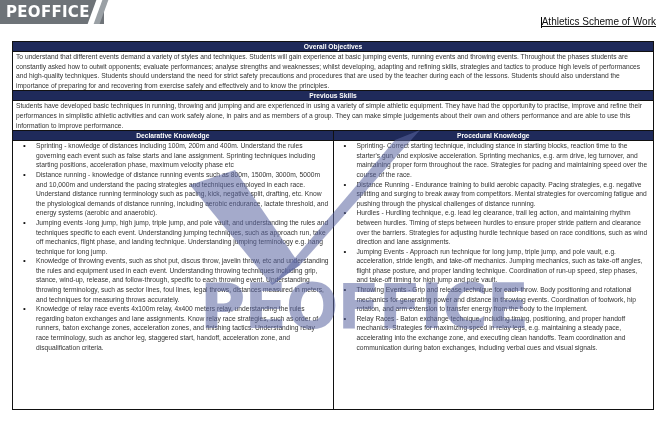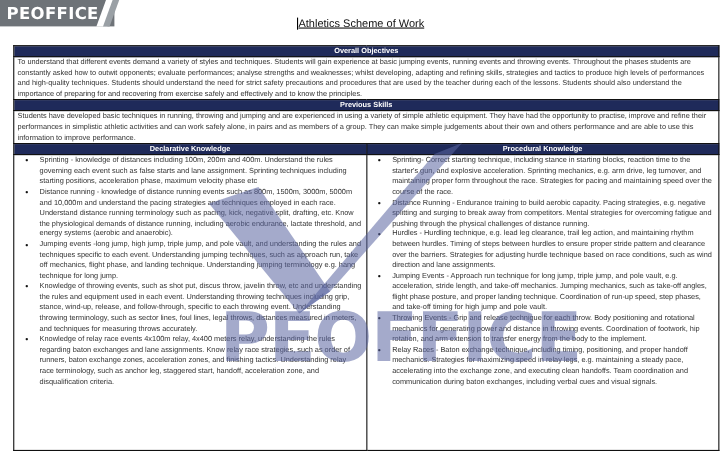--- a/index.html
+++ b/index.html
@@ -3,21 +3,21 @@
 <meta charset="utf-8">
 <style>
   html, body { margin:0; padding:0; }
   body { width:656px; height:428px; background:#ffffff; position:relative; overflow:hidden;
          font-family:"Liberation Sans", sans-serif; color:#222; }
   .logo { position:absolute; left:0; top:0; width:104px; height:24px; background:#6e7378;
           display:flex; align-items:center; }
   .logo-text { color:#fff; font-weight:bold; font-size:15px; letter-spacing:0.3px; padding-left:6px; font-family:"DejaVu Sans", sans-serif; }
   .logo-slash { position:absolute; left:92px; top:0; width:10px; height:24px; background:#fff; transform:skewX(-20deg); }
   .logo-slash2 { position:absolute; left:98px; top:0; width:6px; height:24px; background:#9aa0a5; transform:skewX(-20deg); }
-  .title { position:absolute; left:0; width:656px; top:16px; text-align:center; font-size:10px; text-decoration:underline; color:#111; }
+  .title { position:absolute; left:0; width:656px; top:16px; text-align:right; font-size:10px; text-decoration:underline; color:#111; }
   .title-cursor { display:inline-block; width:1px; height:11px; background:#000; vertical-align:middle; margin-right:0px; }
   table.doc { position:absolute; left:12px; top:41px; width:642px; border-collapse:collapse; font-size:6.7px; line-height:9.6px; }
   table.doc td { border:1px solid #111; padding:0 3px; vertical-align:top; }
   .hdr { background:#1f2a5a; color:#fff; font-weight:bold; text-align:center; line-height:9px; }
   .para { color:#333; }
   ul.kl { margin:0; padding:0 0 0 20px; list-style:none; }
   ul.kl li { position:relative; color:#333; }
   ul.kl li::before { content:"•"; position:absolute; left:-13px; top:0; color:#111; font-size:8px; }
   .watermark-stroke { position:absolute; pointer-events:none; }
   .wm-text { position:absolute; left:200px; top:270px; font-size:62px; font-weight:bold;

